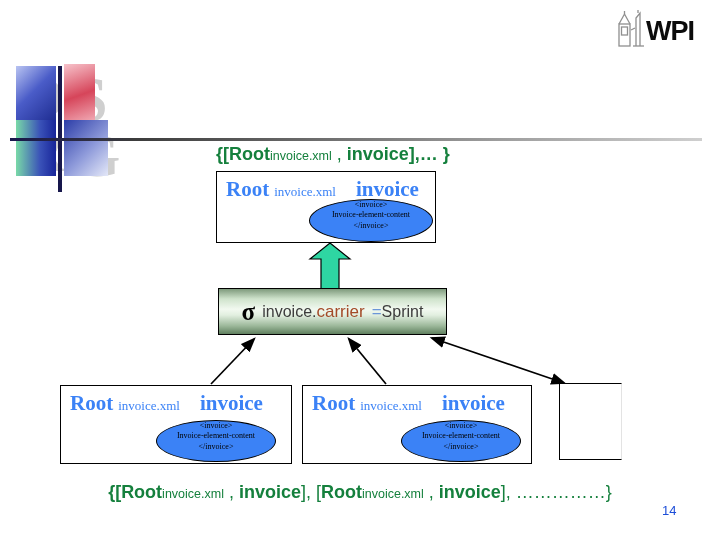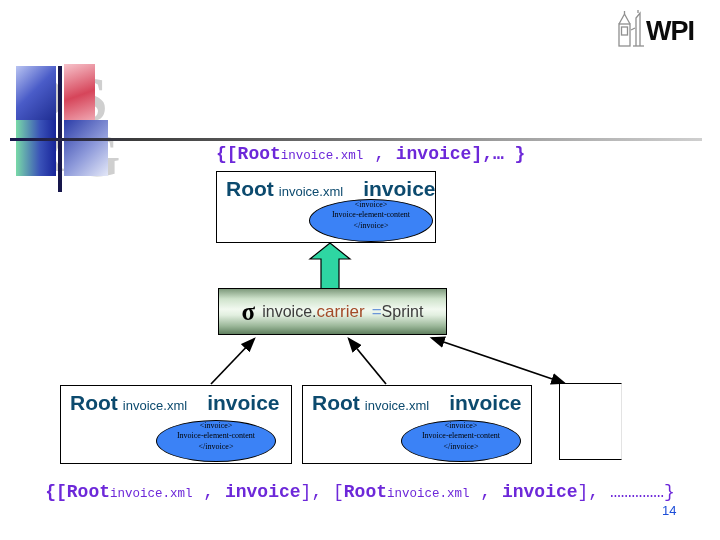--- a/index.html
+++ b/index.html
@@ -25,29 +25,29 @@
         background:linear-gradient(90deg,#17174c 0%,#3c3c3c 18%,#9c9c9c 70%,#cfcfcf 100%);
         z-index:5;}
 
   
   .wpi-text{left:646px;top:16px;font-size:27px;font-weight:bold;color:#0b0b0b;
             letter-spacing:-1px;}
 
   .title{left:100px;top:84px;font-size:37px;color:#32328a;white-space:nowrap;}
 
   
-  .formula{font-family:Liberation Mono, monospace;color:#6d28d9;font-size:18px;white-space:nowrap;}
+  .formula{font-family:Liberation Sans, sans-serif;color:#15803d;font-size:18px;white-space:nowrap;}
   .formula b{font-size:18px;}
   .formula .small{font-size:12.5px;}
   .f-top{left:216px;top:144px;}
   .f-bottom{left:50%;top:482px;transform:translateX(-50%);}
 
   
   .nodebox{border:1.4px solid #000;background:#fff;}
-  .nb-row{padding:5px 0 0 9px;font-family:Liberation Sans, sans-serif;color:#0c4a6e;white-space:nowrap;}
+  .nb-row{padding:5px 0 0 9px;font-family:Liberation Serif, serif;color:#3b82f6;white-space:nowrap;}
   .nb-root{font-size:21px;font-weight:bold;}
   .nb-file{font-size:13px;margin-left:5px;}
   .nb-elem{font-size:21px;font-weight:bold;margin-left:20px;}
   .ellipse{position:absolute;border:1px solid #000;border-radius:50%;background:#3b82f6;
            font-family:"Liberation Serif",serif;font-size:8px;line-height:1.3;color:#000;
            text-align:center;display:flex;flex-direction:column;justify-content:flex-start;}
   .box-top{left:216px;top:171px;width:218px;height:70px;}
   .box-left{left:60px;top:385px;width:230px;height:77px;}
   .box-mid{left:302px;top:385px;width:228px;height:77px;}
   .box-right{left:559px;top:383px;width:61px;height:75px;background:#fff;

